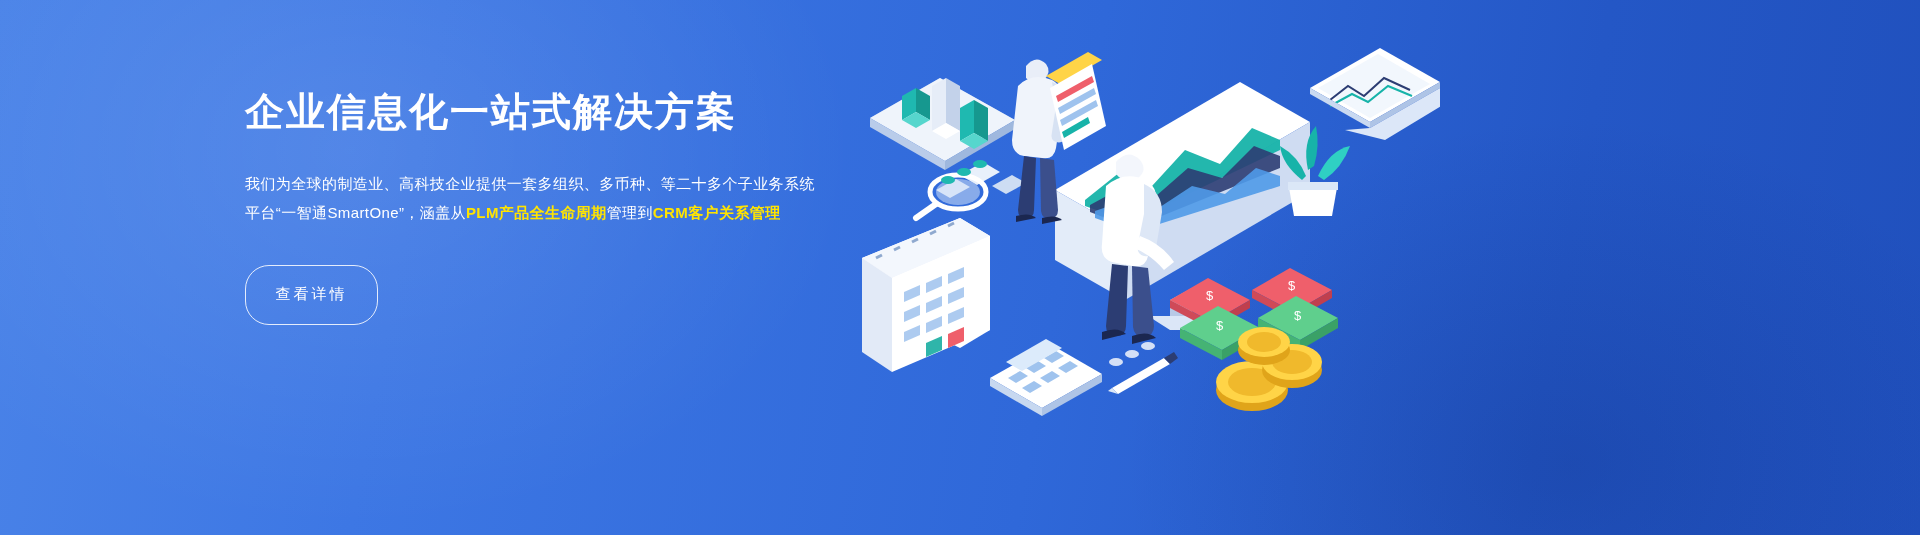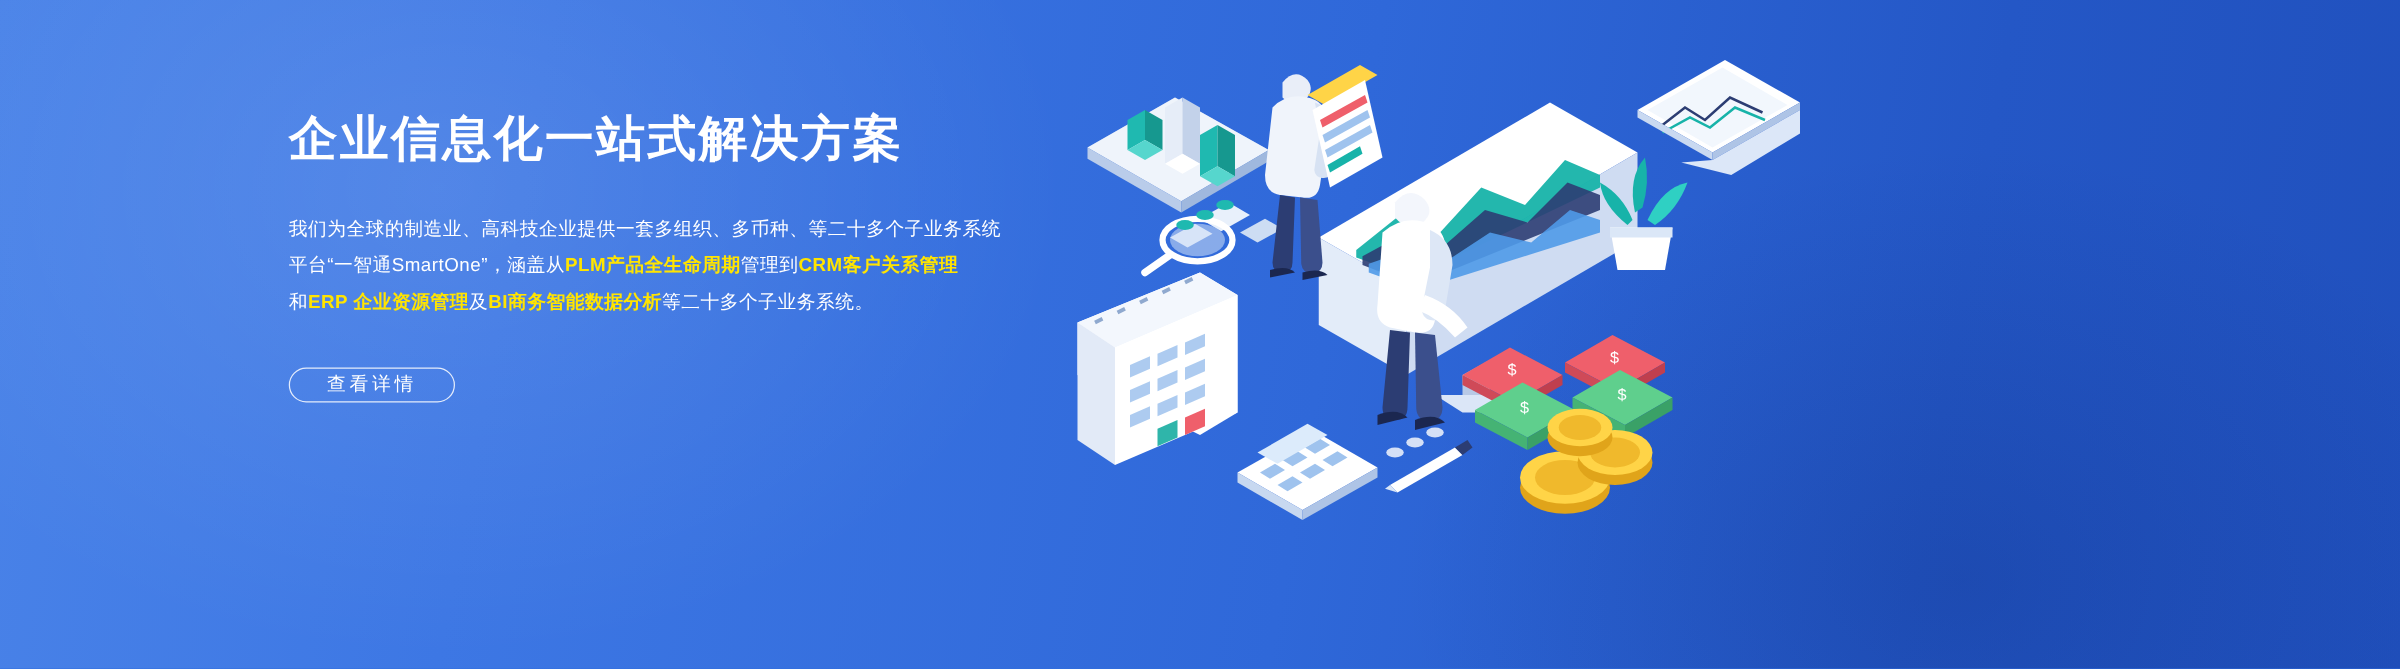--- a/index.html
+++ b/index.html
@@ -19,34 +19,34 @@
     background:radial-gradient(ellipse at center,rgba(255,255,255,0.10) 0%,rgba(255,255,255,0.0) 65%);
     pointer-events:none;
   }
   .glow2{
     position:absolute; right:-100px; bottom:-280px; width:900px; height:700px;
     background:radial-gradient(ellipse at center,rgba(10,40,120,0.25) 0%,rgba(10,40,120,0) 70%);
     pointer-events:none;
   }
 
   
-  .copy{ position:absolute; left:231px; top:88px; width:560px; }
+  .copy{ position:absolute; left:245px; top:88px; width:560px; }
   .headline{
     color:#ffffff; font-size:39px; line-height:1.25; letter-spacing:2px;
     font-weight:700; white-space:nowrap;
   }
   .para{ margin-top:32px; }
   .para p{
     color:#ffffff; font-size:15px; line-height:29px; letter-spacing:0.4px;
     white-space:nowrap;
   }
   .hl{ color:#ffe400; font-weight:700; }
   .btn{
     margin-top:38px; display:inline-flex; align-items:center; justify-content:center;
-    width:133px; height:28px; border:1px solid rgba(255,255,255,0.85);
+    width:133px; height:60px; border:1px solid rgba(255,255,255,0.85);
     border-radius:24px; color:#ffffff; font-size:15px; letter-spacing:3px;
     background:transparent; cursor:pointer;
   }
 
   
   .art{ position:absolute; left:840px; top:0; width:600px; height:535px; }
   .art svg{ display:block; }
 </style>
 </head>
 <body>
@@ -58,23 +58,20 @@
   <div class="copy">
 
     <div class="headline">企业信息化一站式解决方案</div>
 
     <div class="para">
       <p>
         <span>我们为全球的制造业、高科技企业提供一套多组织、多币种、等二十多个子业务系统</span>
       </p>
       <p>
         <span>平台“一智通SmartOne”，涵盖从</span><span class="hl">PLM产品全生命周期</span><span>管理到</span><span class="hl">CRM客户关系管理</span>
-      </p>
-      <p>
-        <span>和</span><span class="hl">ERP 企业资源管理</span><span>及</span><span class="hl">BI商务智能数据分析</span><span>等二十多个子业务系统。</span>
       </p>
     </div>
 
     <div class="btn">查看详情</div>
   </div>
 
   <div class="art">
     <svg width="600" height="535" viewBox="0 0 600 535" xmlns="http://www.w3.org/2000/svg">
 
       <g>

